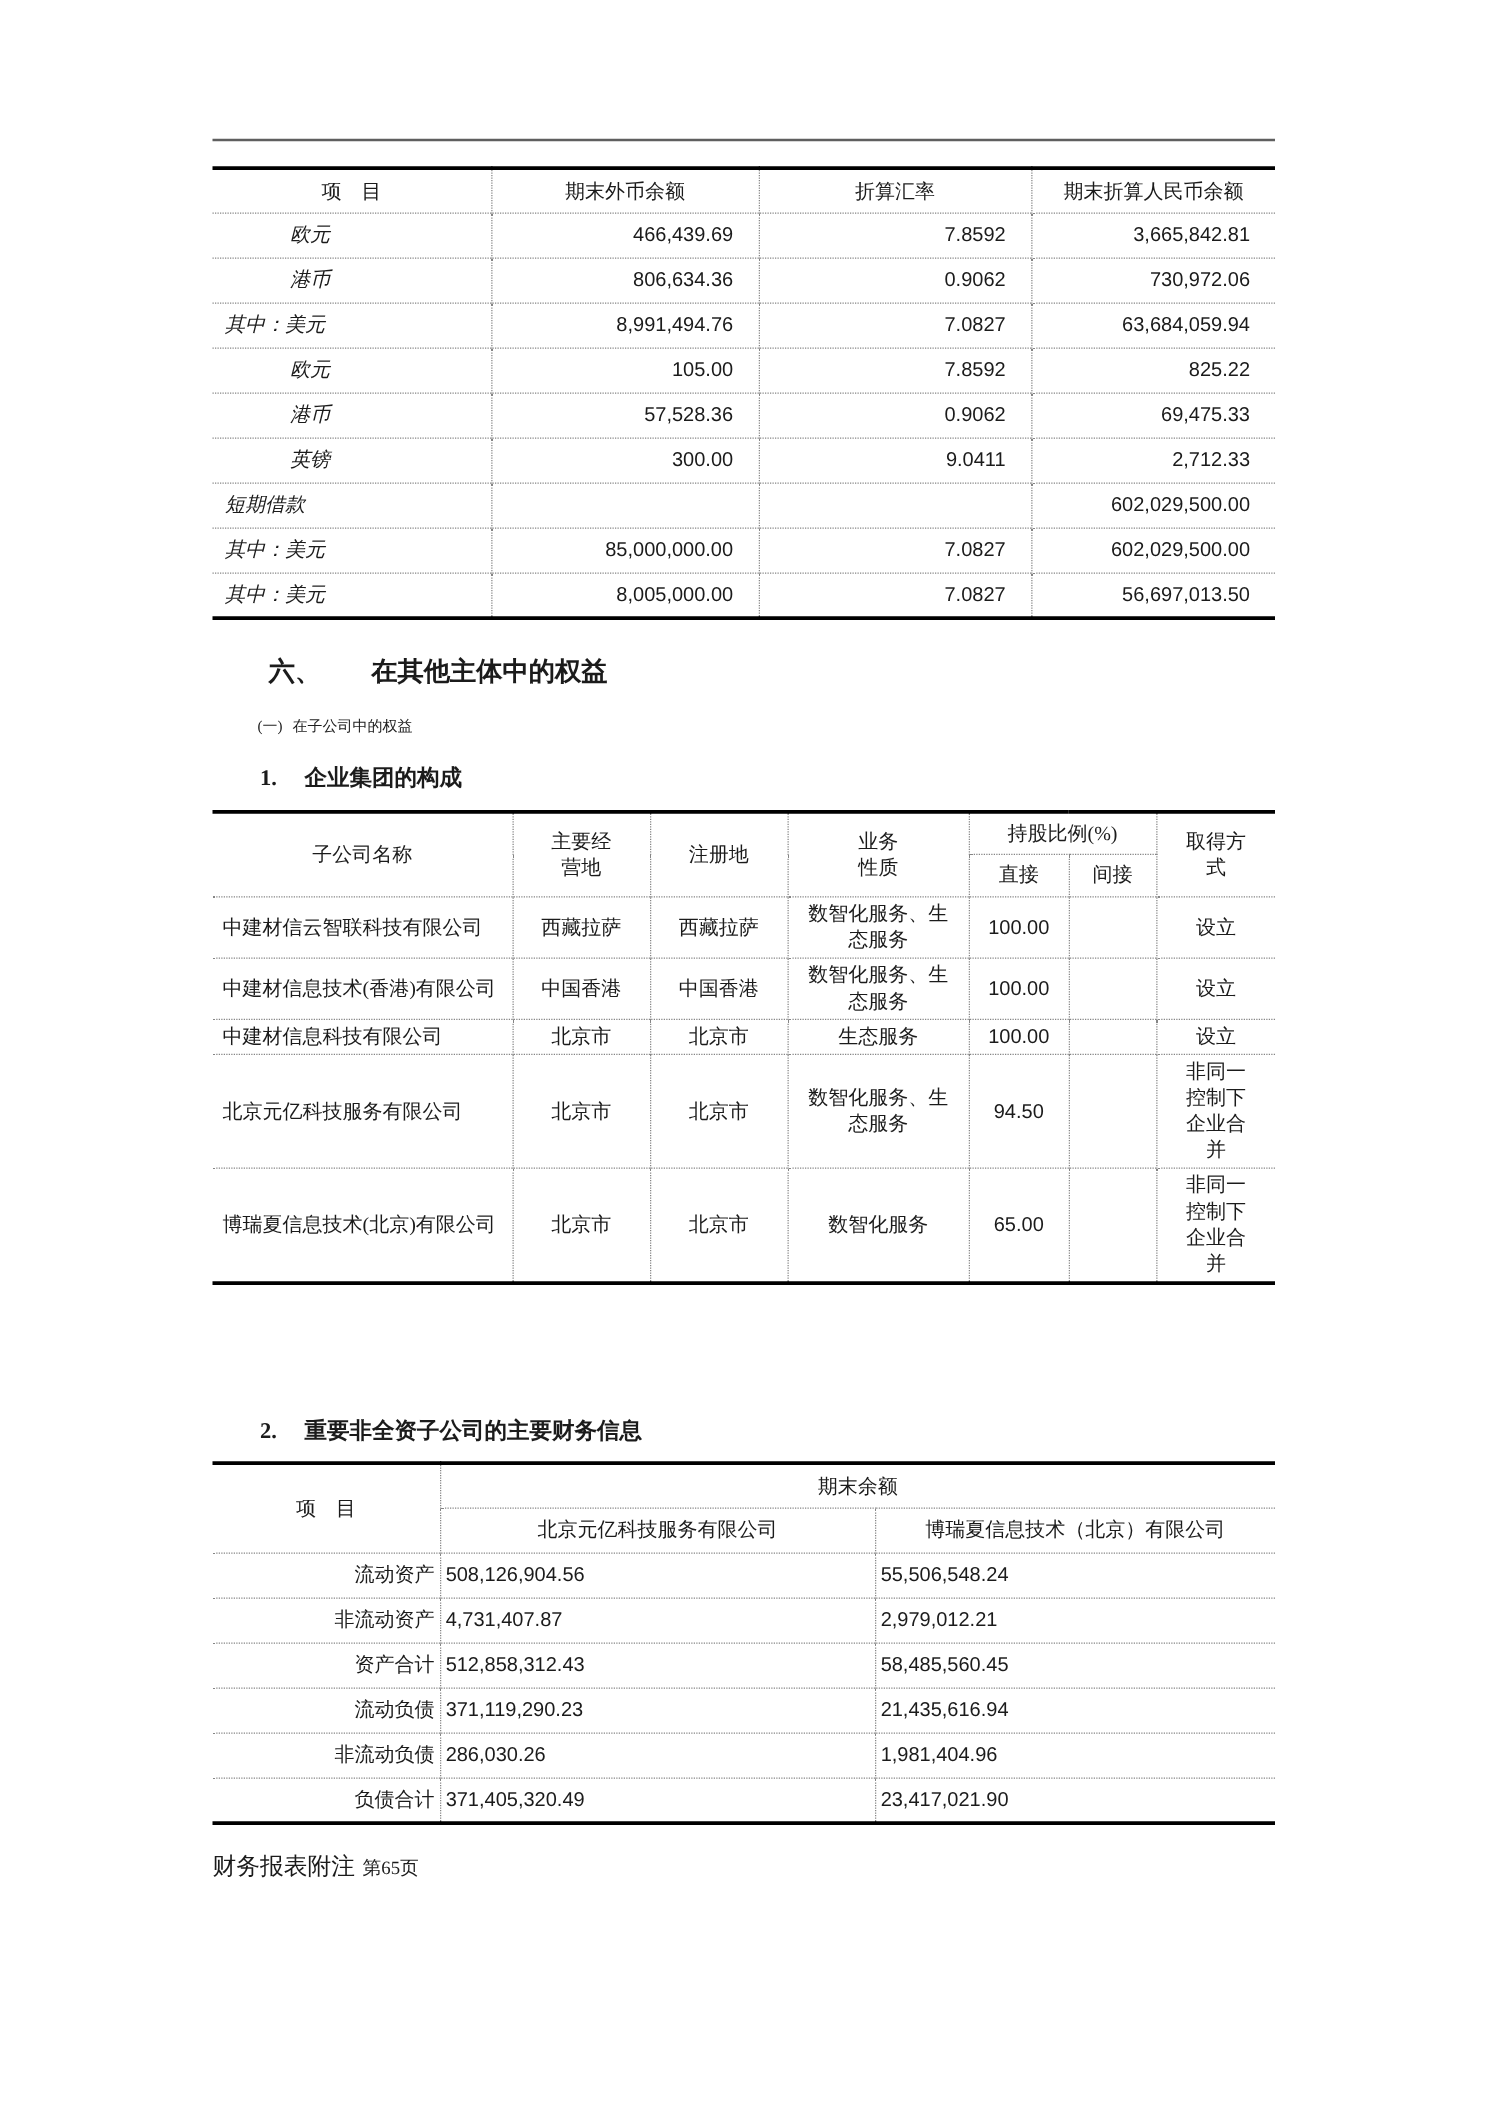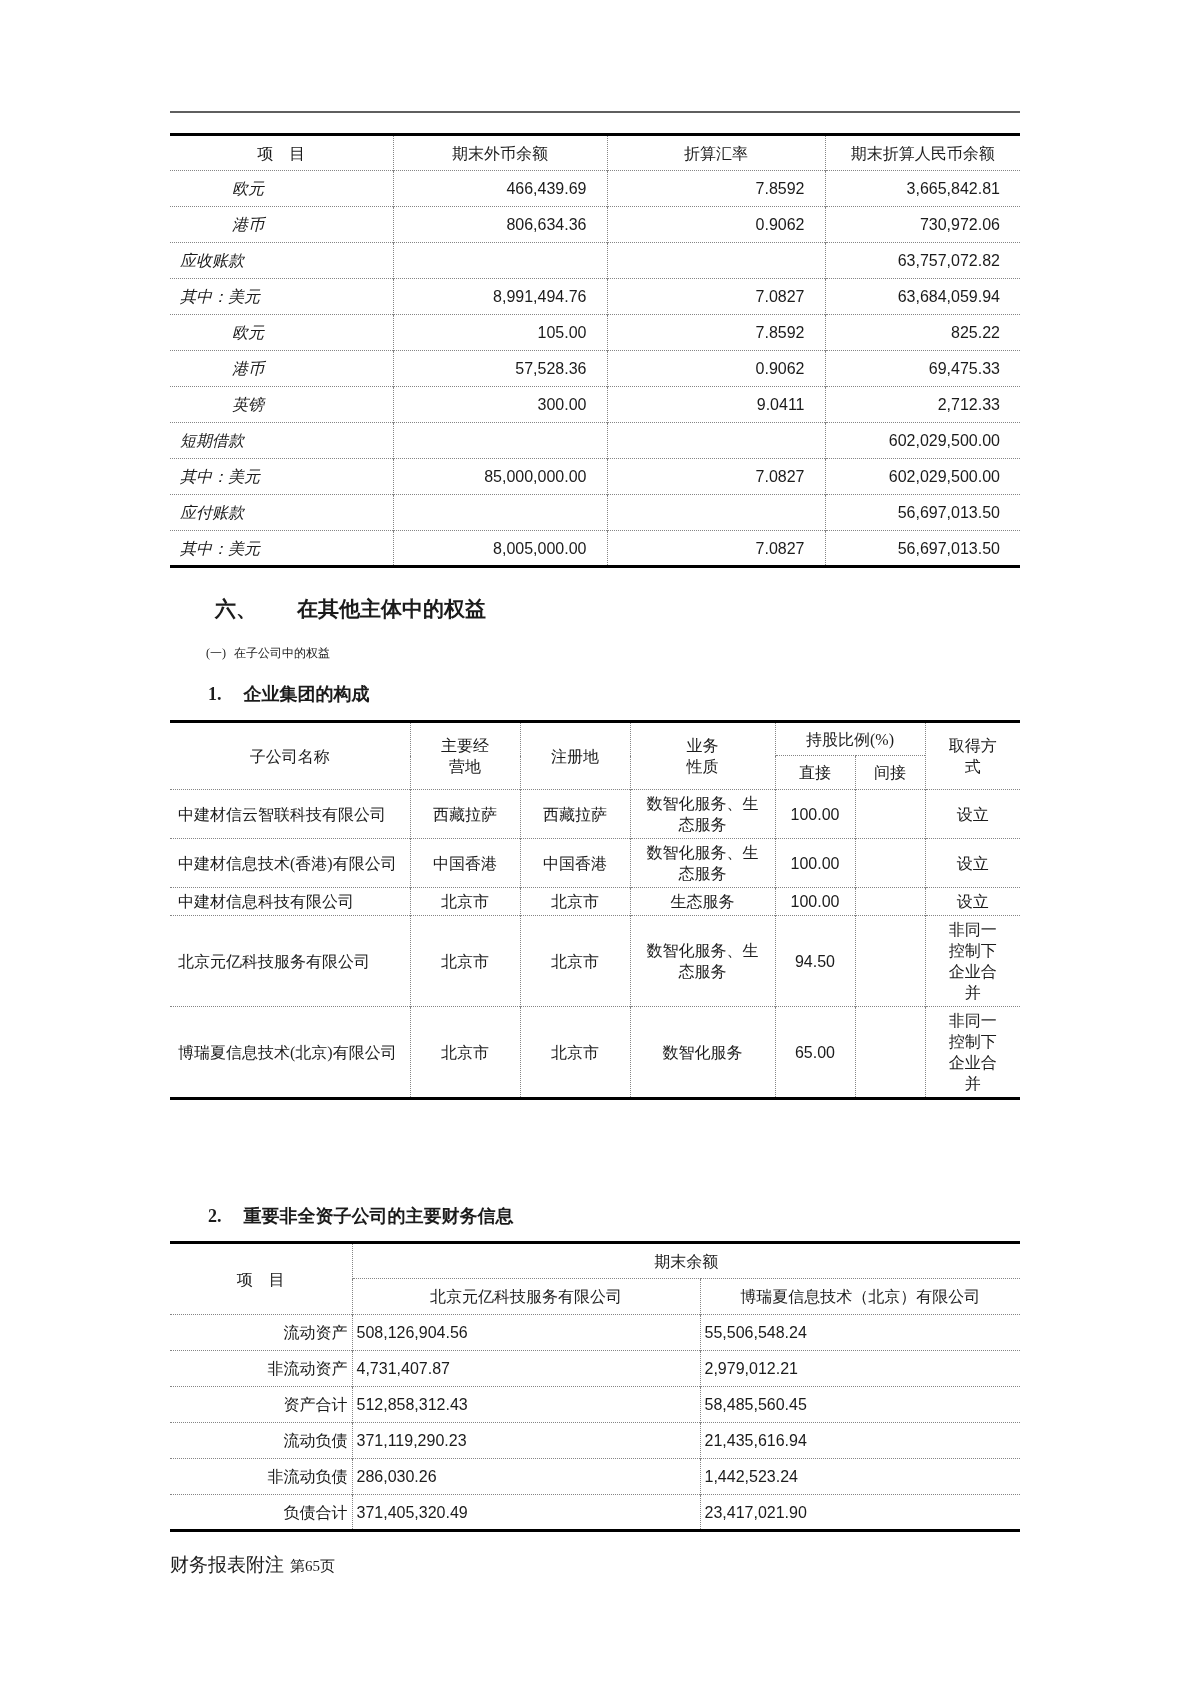--- a/index.html
+++ b/index.html
@@ -94,26 +94,20 @@
           <td class="num">7.8592</td>
           <td class="num">3,665,842.81</td>
         </tr>
         <tr>
           <td class="item ind">港币</td>
           <td class="num">806,634.36</td>
           <td class="num">0.9062</td>
           <td class="num">730,972.06</td>
         </tr>
         <tr>
-          <td class="item">应收账款</td>
-          <td class="num"></td>
-          <td class="num"></td>
-          <td class="num">63,757,072.82</td>
-        </tr>
-        <tr>
           <td class="item">其中：美元</td>
           <td class="num">8,991,494.76</td>
           <td class="num">7.0827</td>
           <td class="num">63,684,059.94</td>
         </tr>
         <tr>
           <td class="item ind">欧元</td>
           <td class="num">105.00</td>
           <td class="num">7.8592</td>
           <td class="num">825.22</td>
@@ -134,26 +128,20 @@
           <td class="item">短期借款</td>
           <td class="num"></td>
           <td class="num"></td>
           <td class="num">602,029,500.00</td>
         </tr>
         <tr>
           <td class="item">其中：美元</td>
           <td class="num">85,000,000.00</td>
           <td class="num">7.0827</td>
           <td class="num">602,029,500.00</td>
-        </tr>
-        <tr>
-          <td class="item">应付账款</td>
-          <td class="num"></td>
-          <td class="num"></td>
-          <td class="num">56,697,013.50</td>
         </tr>
         <tr>
           <td class="item">其中：美元</td>
           <td class="num">8,005,000.00</td>
           <td class="num">7.0827</td>
           <td class="num">56,697,013.50</td>
         </tr>
       </tbody>
   </table>
 
@@ -291,21 +279,21 @@
           <td class="num">58,485,560.45</td>
         </tr>
         <tr>
           <td class="item">流动负债</td>
           <td class="num">371,119,290.23</td>
           <td class="num">21,435,616.94</td>
         </tr>
         <tr>
           <td class="item">非流动负债</td>
           <td class="num">286,030.26</td>
-          <td class="num">1,442,523.24</td>
+          <td class="num">1,981,404.96</td>
         </tr>
         <tr>
           <td class="item ind2">负债合计</td>
           <td class="num">371,405,320.49</td>
           <td class="num">23,417,021.90</td>
         </tr>
       </tbody>
   </table>
 
   <div class="footer">

